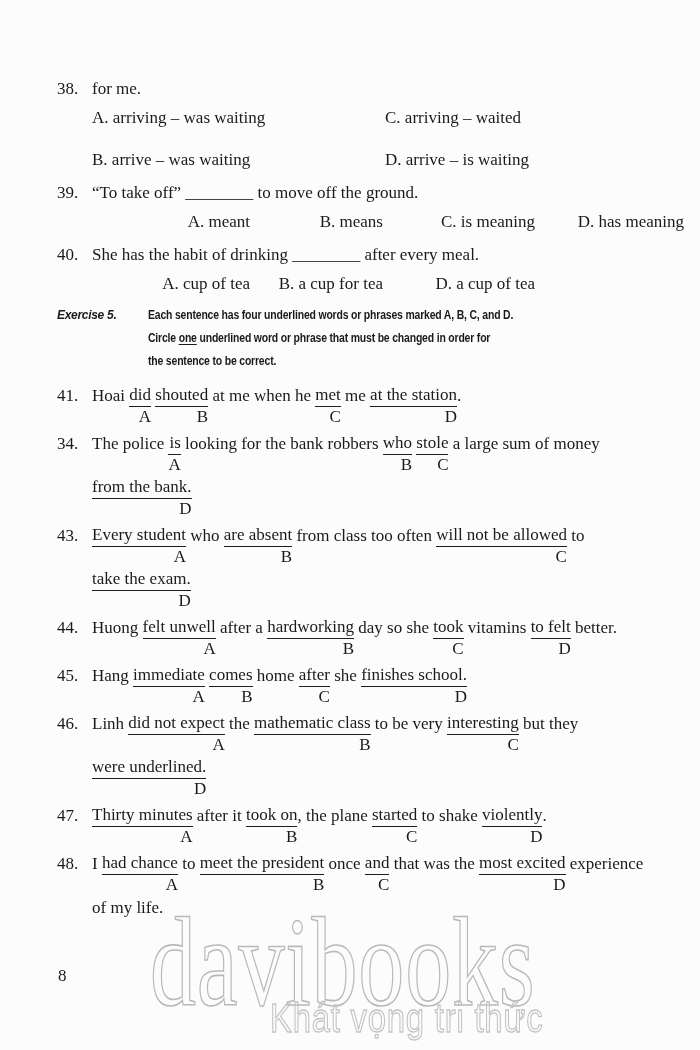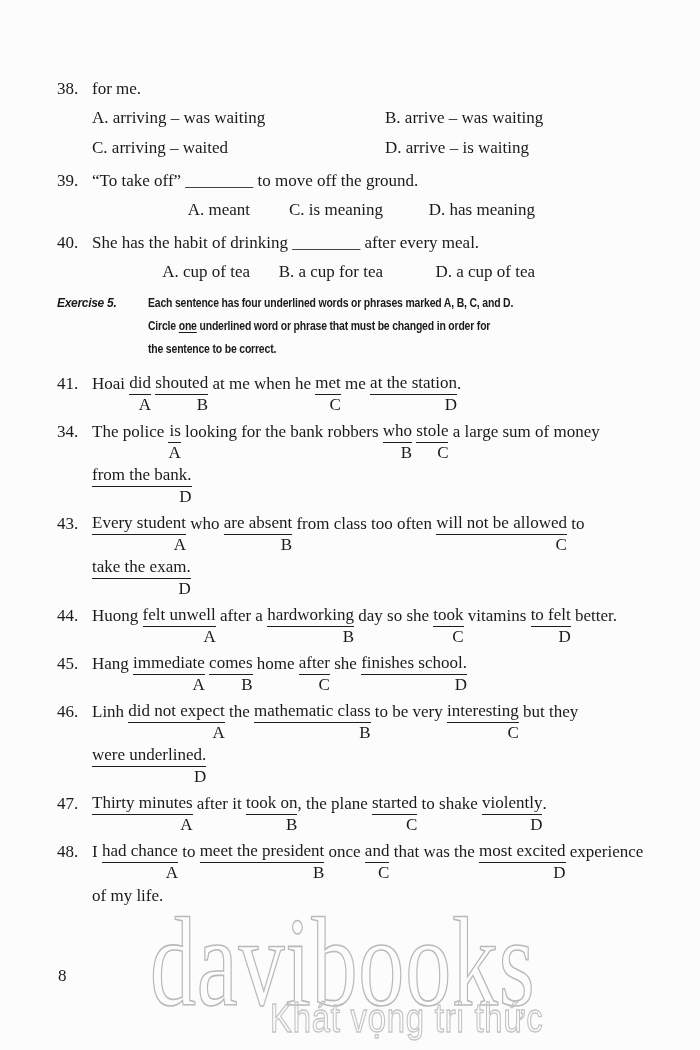--- a/index.html
+++ b/index.html
@@ -13,21 +13,21 @@
     font-family:"Liberation Serif","DejaVu Serif",serif;
     font-size:17px;
   }
   .content { position:absolute; left:57px; right:16px; top:76px; z-index:1; }
 
   
   .q { display:flex; margin-bottom:8px; }
   .qnum { flex:0 0 35px; width:35px; line-height:25px; }
   .qbody { flex:1; min-width:0; }
   .pline { line-height:25px; white-space:nowrap; }
-  .opts { display:grid; margin-top:4px; row-gap:5px; }
+  .opts { display:grid; margin-top:4px; row-gap:17px; }
   .opts.cols2 { grid-template-columns:293px 1fr; }
   .opts.cols4 { grid-template-columns:158px 133px 152px 1fr;text-align:right; }
   .opt { line-height:25px; white-space:nowrap; }
 
   
   .exercise { display:flex; margin:6px 0 10px;
     font-family:"Liberation Sans","DejaVu Sans",sans-serif;
     font-weight:700; font-size:12px; }
   .ex-label { flex:0 0 91px; font-style:italic; line-height:23px; letter-spacing:-0.3px; }
   .ex-lines { flex:1; min-width:0; }
@@ -60,32 +60,33 @@
 <div class="page">
   <div class="content">
 
     <div id="mcq-list">
         <div class="q">
           <span class="qnum">38.</span>
           <div class="qbody">
             <div class="pline">for me.</div>
             <div class="opts cols2">
               <div class="opt">A. arriving – was waiting</div>
+              <div class="opt">C. arriving – waited</div>
               <div class="opt">B. arrive – was waiting</div>
-              <div class="opt">C. arriving – waited</div>
               <div class="opt">D. arrive – is waiting</div>
             </div>
           </div>
         </div>
         <div class="q">
           <span class="qnum">39.</span>
           <div class="qbody">
             <div class="pline">“To take off” ________ to move off the ground.</div>
             <div class="opts cols4">
               <div class="opt">A. meant</div>
+              <div class="opt">B. means</div>
               <div class="opt">C. is meaning</div>
               <div class="opt">D. has meaning</div>
             </div>
           </div>
         </div>
         <div class="q">
           <span class="qnum">40.</span>
           <div class="qbody">
             <div class="pline">She has the habit of drinking ________ after every meal.</div>
             <div class="opts cols4">

